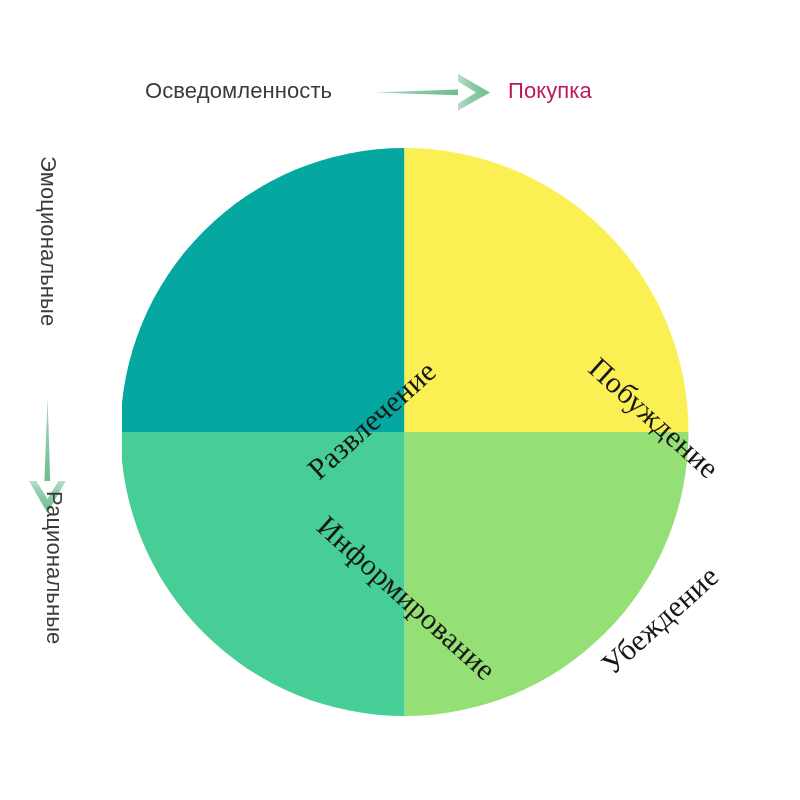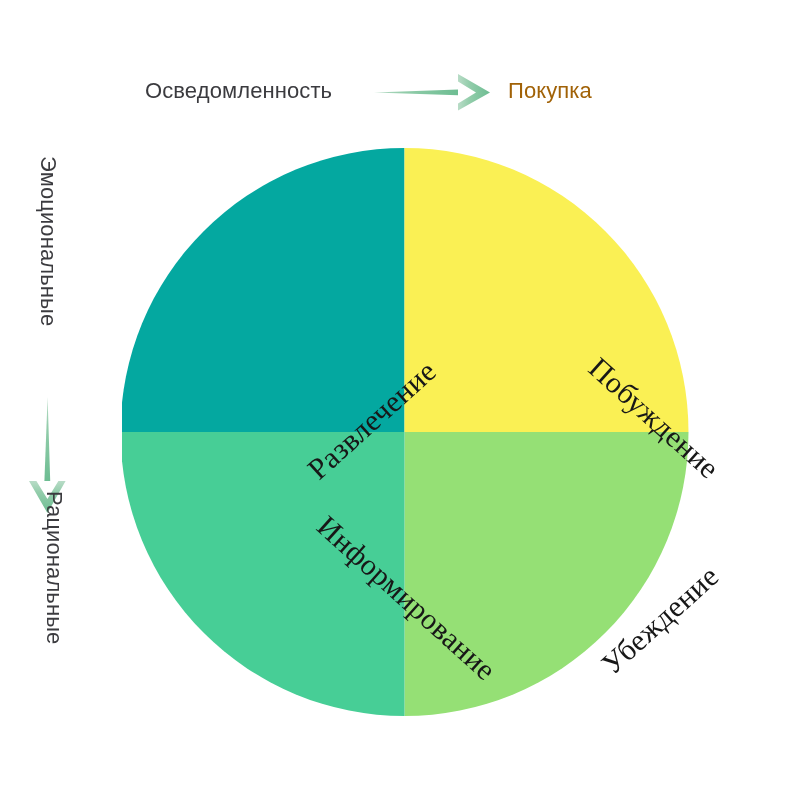--- a/index.html
+++ b/index.html
@@ -195,21 +195,21 @@
             <stop offset="100%" stop-color="#6dbd92"></stop>
           </linearGradient>
         </defs>
 
         <path d="M 2 22.6 L 86 19.4 L 86 25.2 Z" fill="url(#gradH)"></path>
 
         <path d="M 86 4 L 118 22.4 L 86 40.6 L 86 33.4 L 104 22.4 L 86 11.4 Z" fill="url(#gradH)"></path>
       </svg>
     </div>
 
-    <div class="label-top-right" style="color: #a16207;">Покупка</div>
+    <div class="label-top-right" style="color: #be185d;">Покупка</div>
   </div>
 
   <div class="axis-left">
 
     <div class="label-left-top" style="color: rgb(59, 59, 63);">Эмоциональные</div>
 
     <div class="arrow-left">
       <svg width="44" height="122" viewBox="0 0 44 122" xmlns="http://www.w3.org/2000/svg">
         <defs>
           <linearGradient id="gradV" x1="0" y1="0" x2="0" y2="1">

